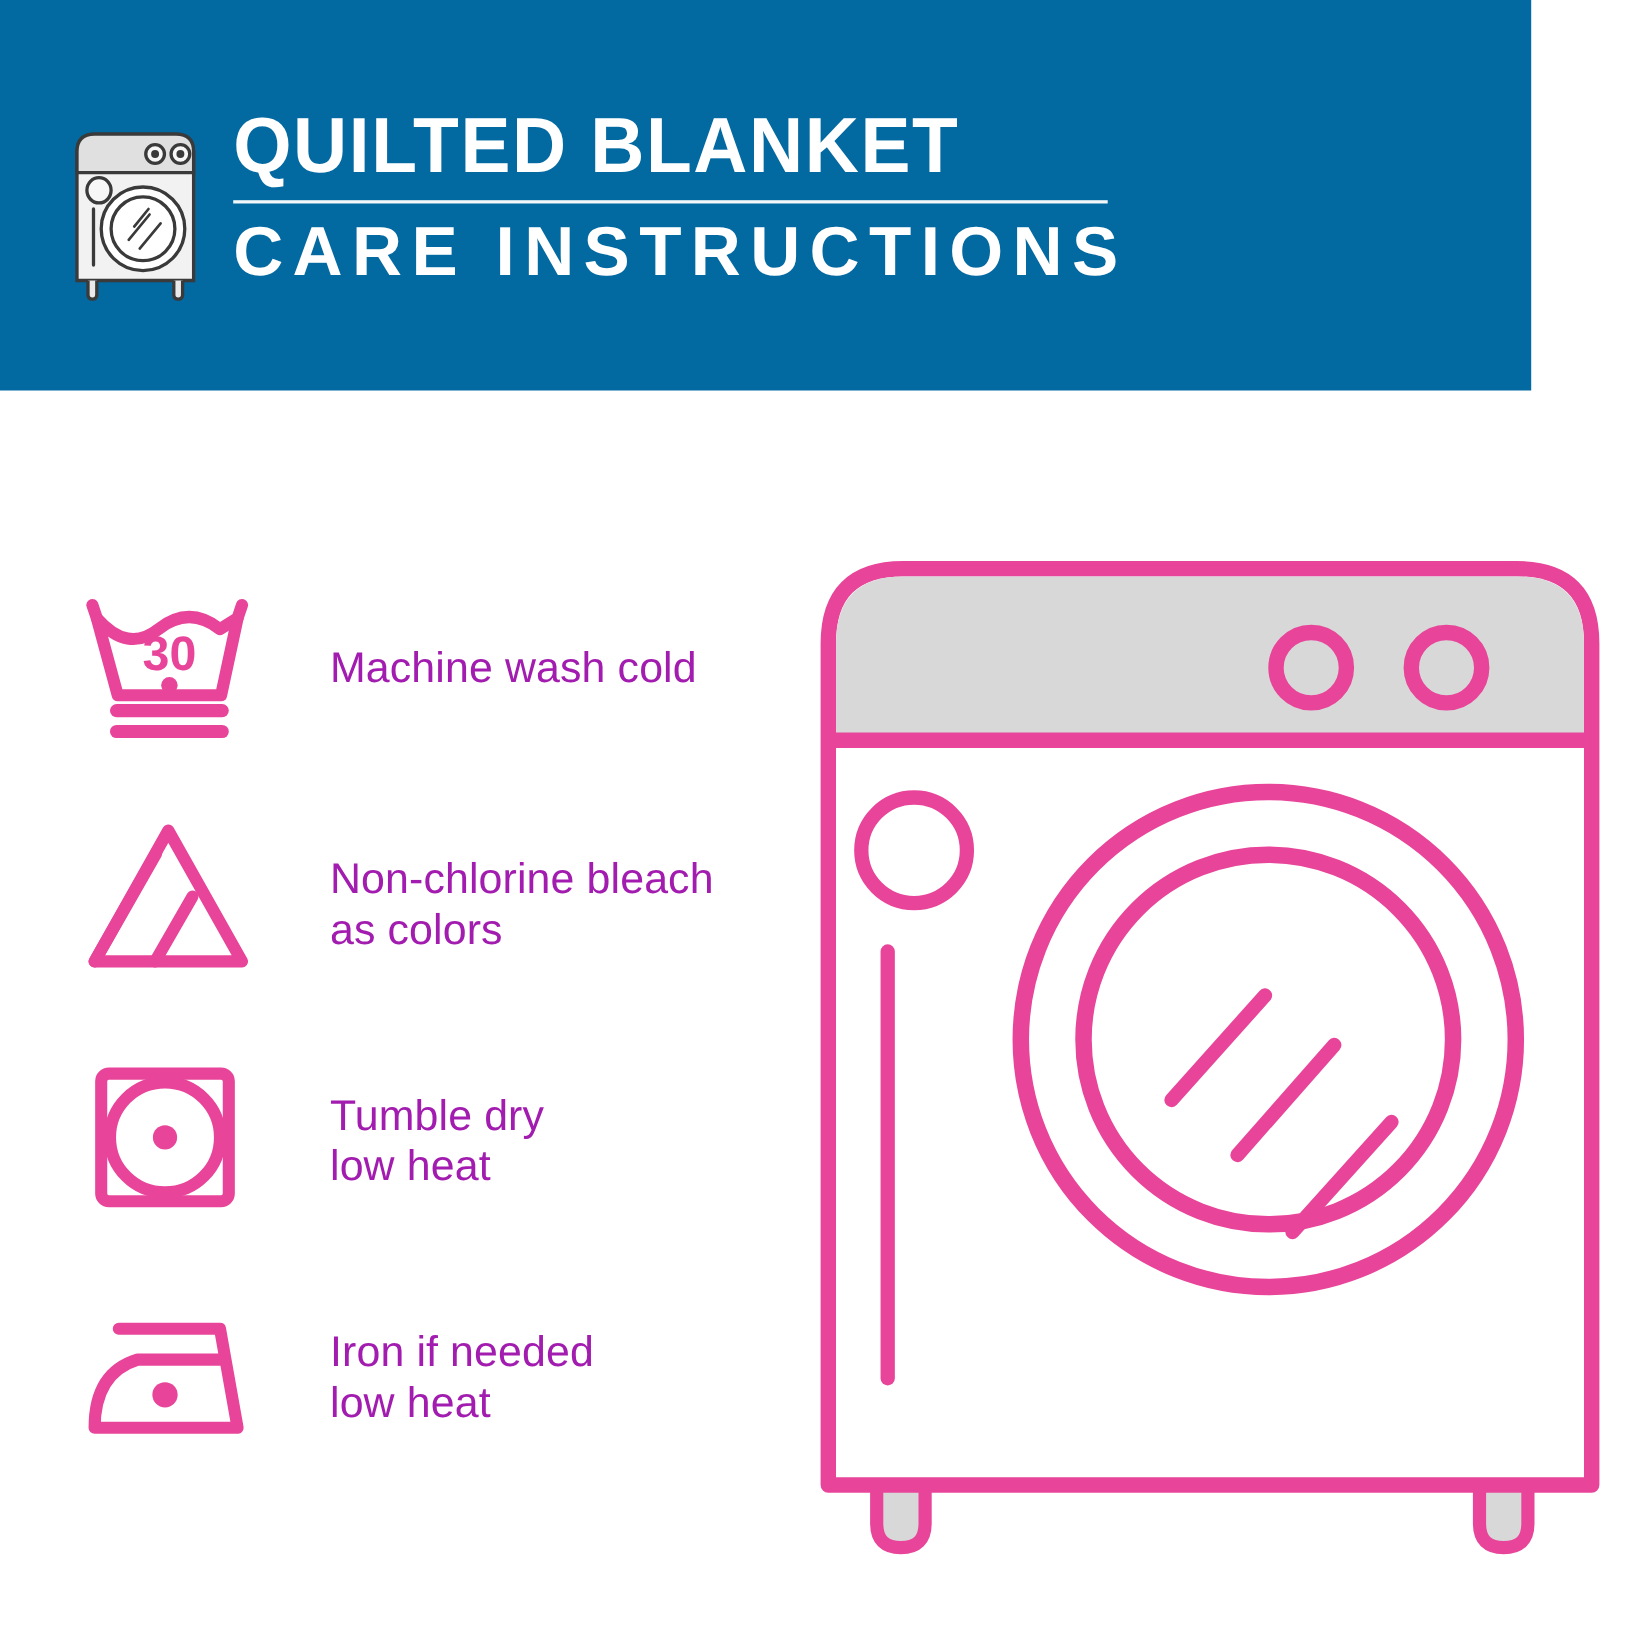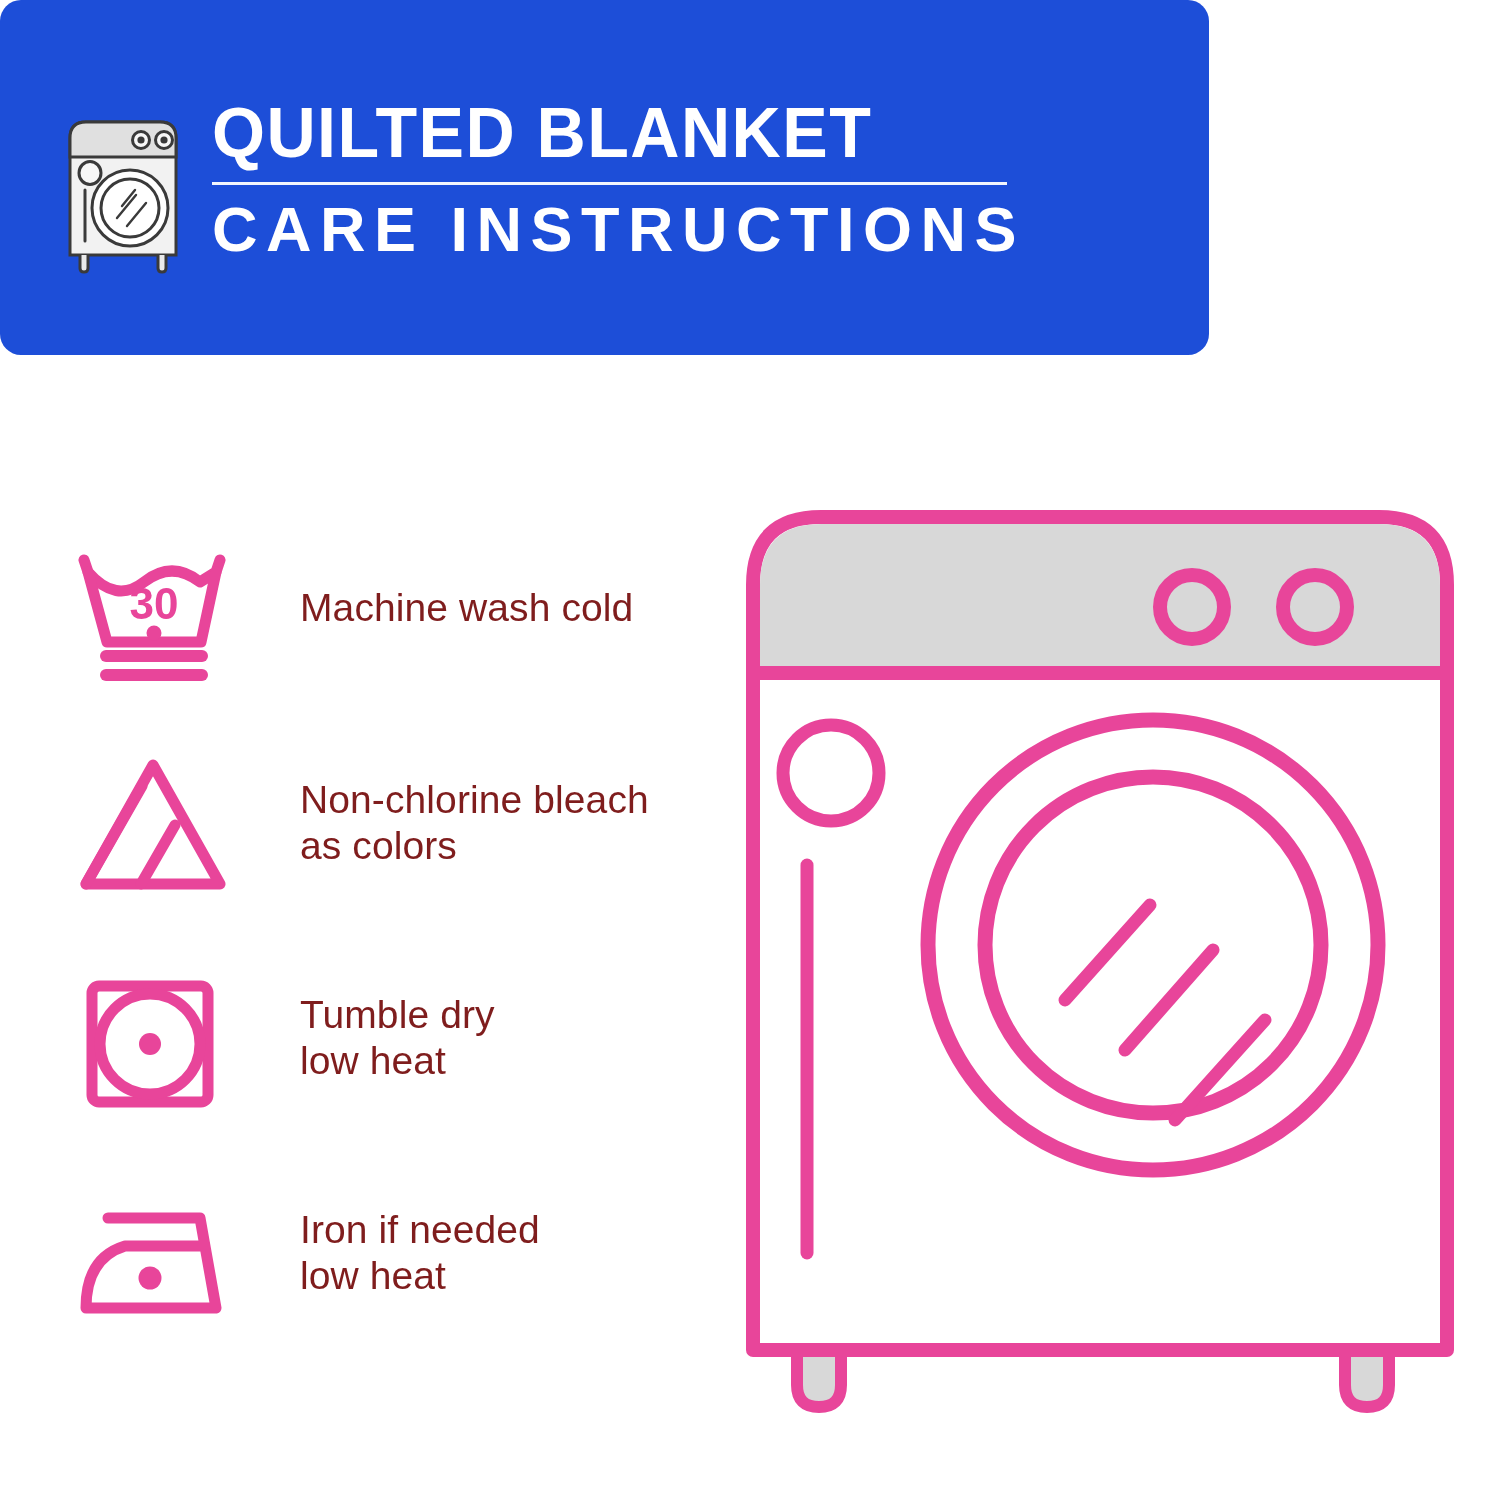--- a/index.html
+++ b/index.html
@@ -16,24 +16,23 @@
     position: relative;
     width: 1500px;
     height: 1500px;
     background: #ffffff;
   }
 
   
   .header {
     position: absolute;
     left: 0; top: 0;
-    width: 1209px;
+    width: 1392px;
     height: 355px;
-    background: #1d4ed8;
-    border-radius: 21px;
+    background: #0369a1;
   }
 
   .header-inner {
     position: absolute;
     left: 62px;
     top: 96px;
     display: flex;
     align-items: flex-start;
   }
 
@@ -93,29 +92,29 @@
     display: flex;
     align-items: center;
     height: 215px;
   }
 
   .care-symbol {
     flex: 0 0 auto;
     width: 185px;
     height: 160px;
     display: flex;
-    align-items: flex-end;
+    align-items: flex-start;
     justify-content: flex-start;
   }
 
   .care-label {
     font-family: "Liberation Sans", sans-serif;
     font-size: 39px;
     line-height: 46px;
-    color: #7f1d1d;
+    color: #a21caf;
     letter-spacing: 0.1px;
     margin-left: 45px;
   }
 
   
   .machine-illustration {
     position: absolute;
     left: 735px;
     top: 495px;
     width: 730px;

